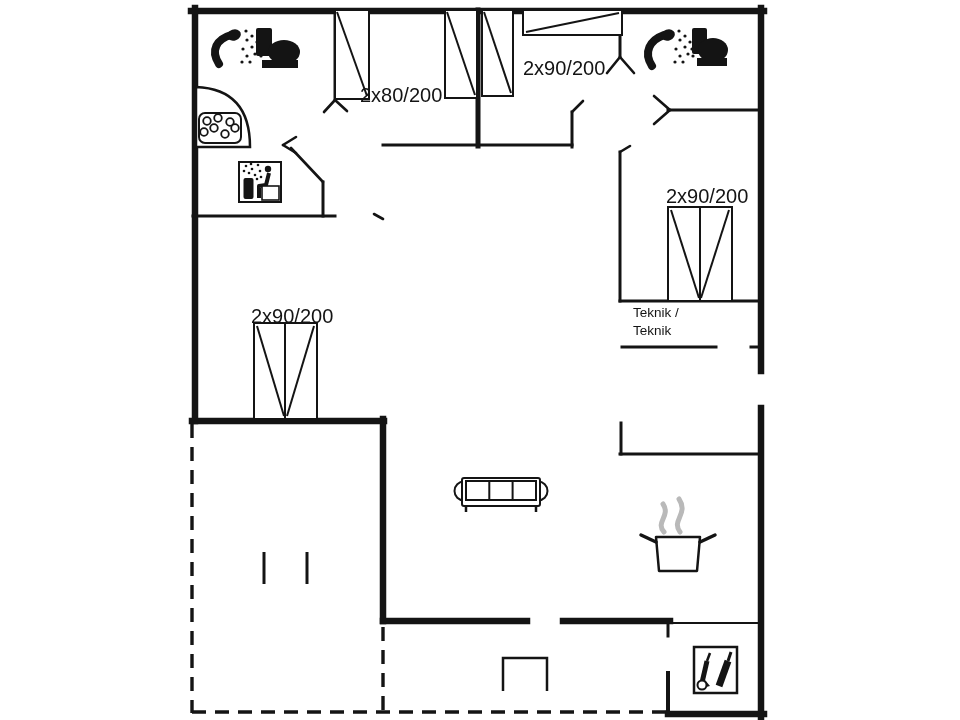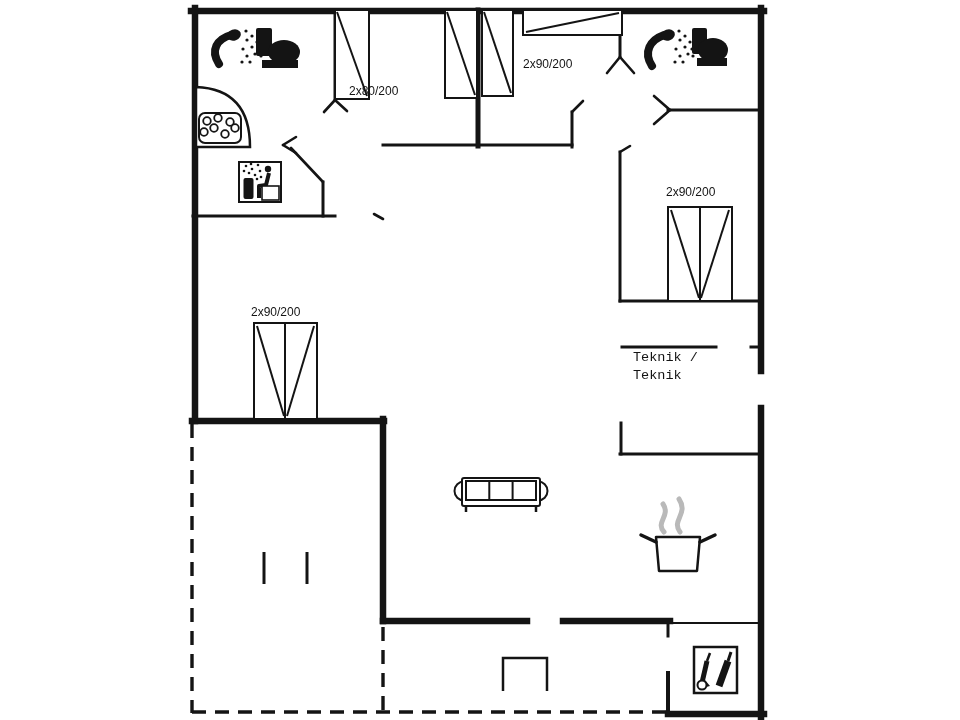--- a/index.html
+++ b/index.html
@@ -1,22 +1,22 @@
 <!DOCTYPE html>
 <html><head>
 <meta charset="utf-8">
 <style>
   html,body{margin:0;padding:0;background:#fff;}
   #stage{position:relative;width:960px;height:720px;background:#ffffff;overflow:hidden;
          font-family:"Liberation Sans", sans-serif;}
   #plan-svg{position:absolute;left:0;top:0;}
-  .lbl{position:absolute;color:#141414;font-size:12px;white-space:nowrap;
+  .lbl{position:absolute;color:#141414;font-size:20px;white-space:nowrap;
        font-family:"Liberation Sans", sans-serif;}
   .lbl-small{position:absolute;color:#141414;font-size:13.5px;white-space:nowrap;
-       font-family:Liberation Mono, monospace;margin-top:45px;}
+       font-family:Liberation Sans, sans-serif;}
 </style>
 </head>
 <body>
 
 <div id="stage">
 
 <svg id="plan-svg" width="960" height="720" viewBox="0 0 960 720">
 
   <g stroke="#141414" stroke-width="6.5" fill="none" stroke-linecap="square">
     <path d="M191,11 H764"></path>
@@ -209,21 +209,21 @@
     <rect x="694" y="647" width="43" height="46" fill="#fff" stroke="#141414" stroke-width="2.5"></rect>
     <path d="M701,687 L707,661" stroke="#141414" stroke-width="5"></path>
     <path d="M707,661 L710,653" stroke="#141414" stroke-width="2.5"></path>
     <path d="M698,689 L710,686 L704,679 Z" fill="#141414"></path>
     <path d="M719,686 L728,661" stroke="#141414" stroke-width="7"></path>
     <path d="M728,661 L731,652" stroke="#141414" stroke-width="3"></path>
     <circle cx="702" cy="685" r="4.5" fill="#fff" stroke="#141414" stroke-width="2"></circle>
   </g>
 </svg>
 
-  <div class="lbl" style="left:349px;top:84px">2x80/200</div>
+  <div class="lbl" style="left:360px;top:84px">2x80/200</div>
 
   <div class="lbl" style="left:523px;top:57px">2x90/200</div>
 
   <div class="lbl" style="left:666px;top:185px">2x90/200</div>
 
   <div class="lbl" style="left:251px;top:305px">2x90/200</div>
 
   <div class="lbl-small" style="left:633px;top:305px">Teknik /</div>
 
   <div class="lbl-small" style="left:633px;top:323px">Teknik</div>

